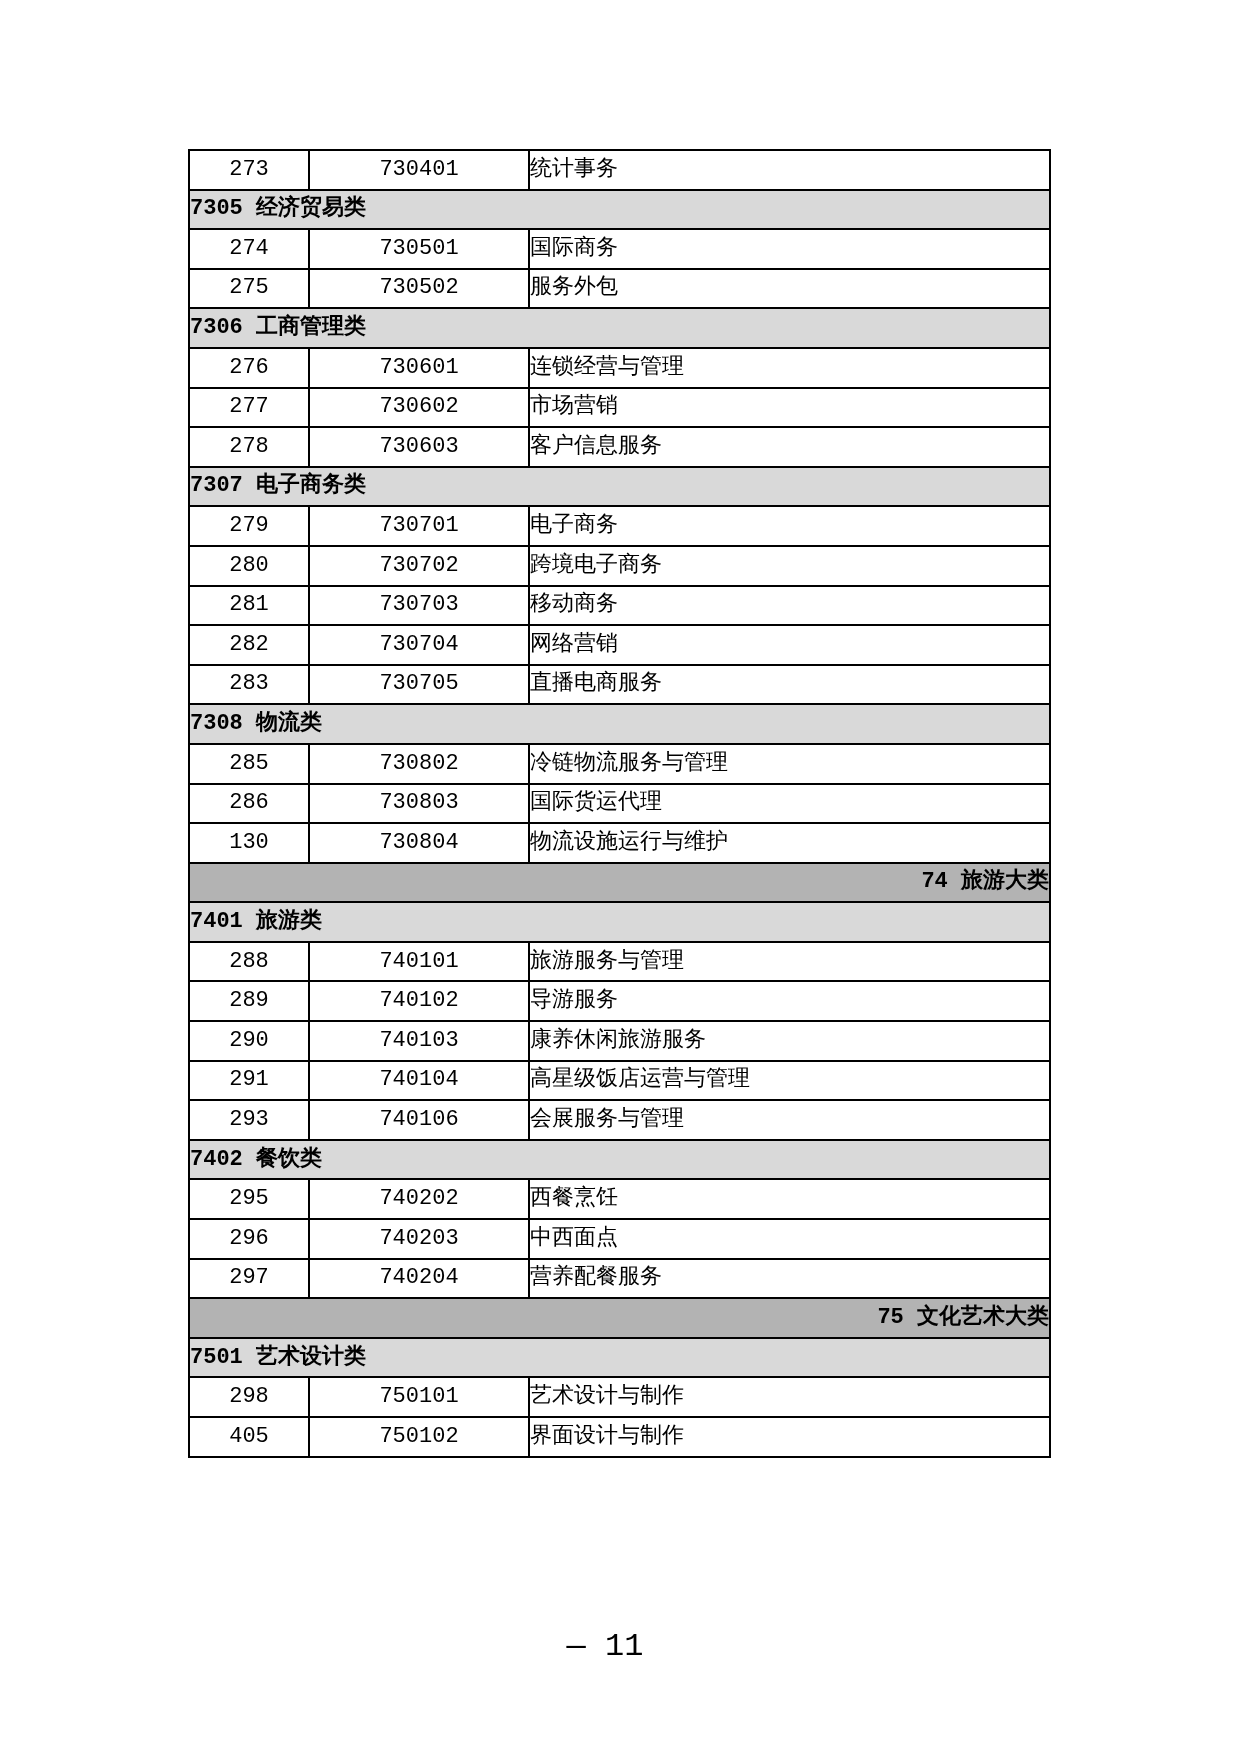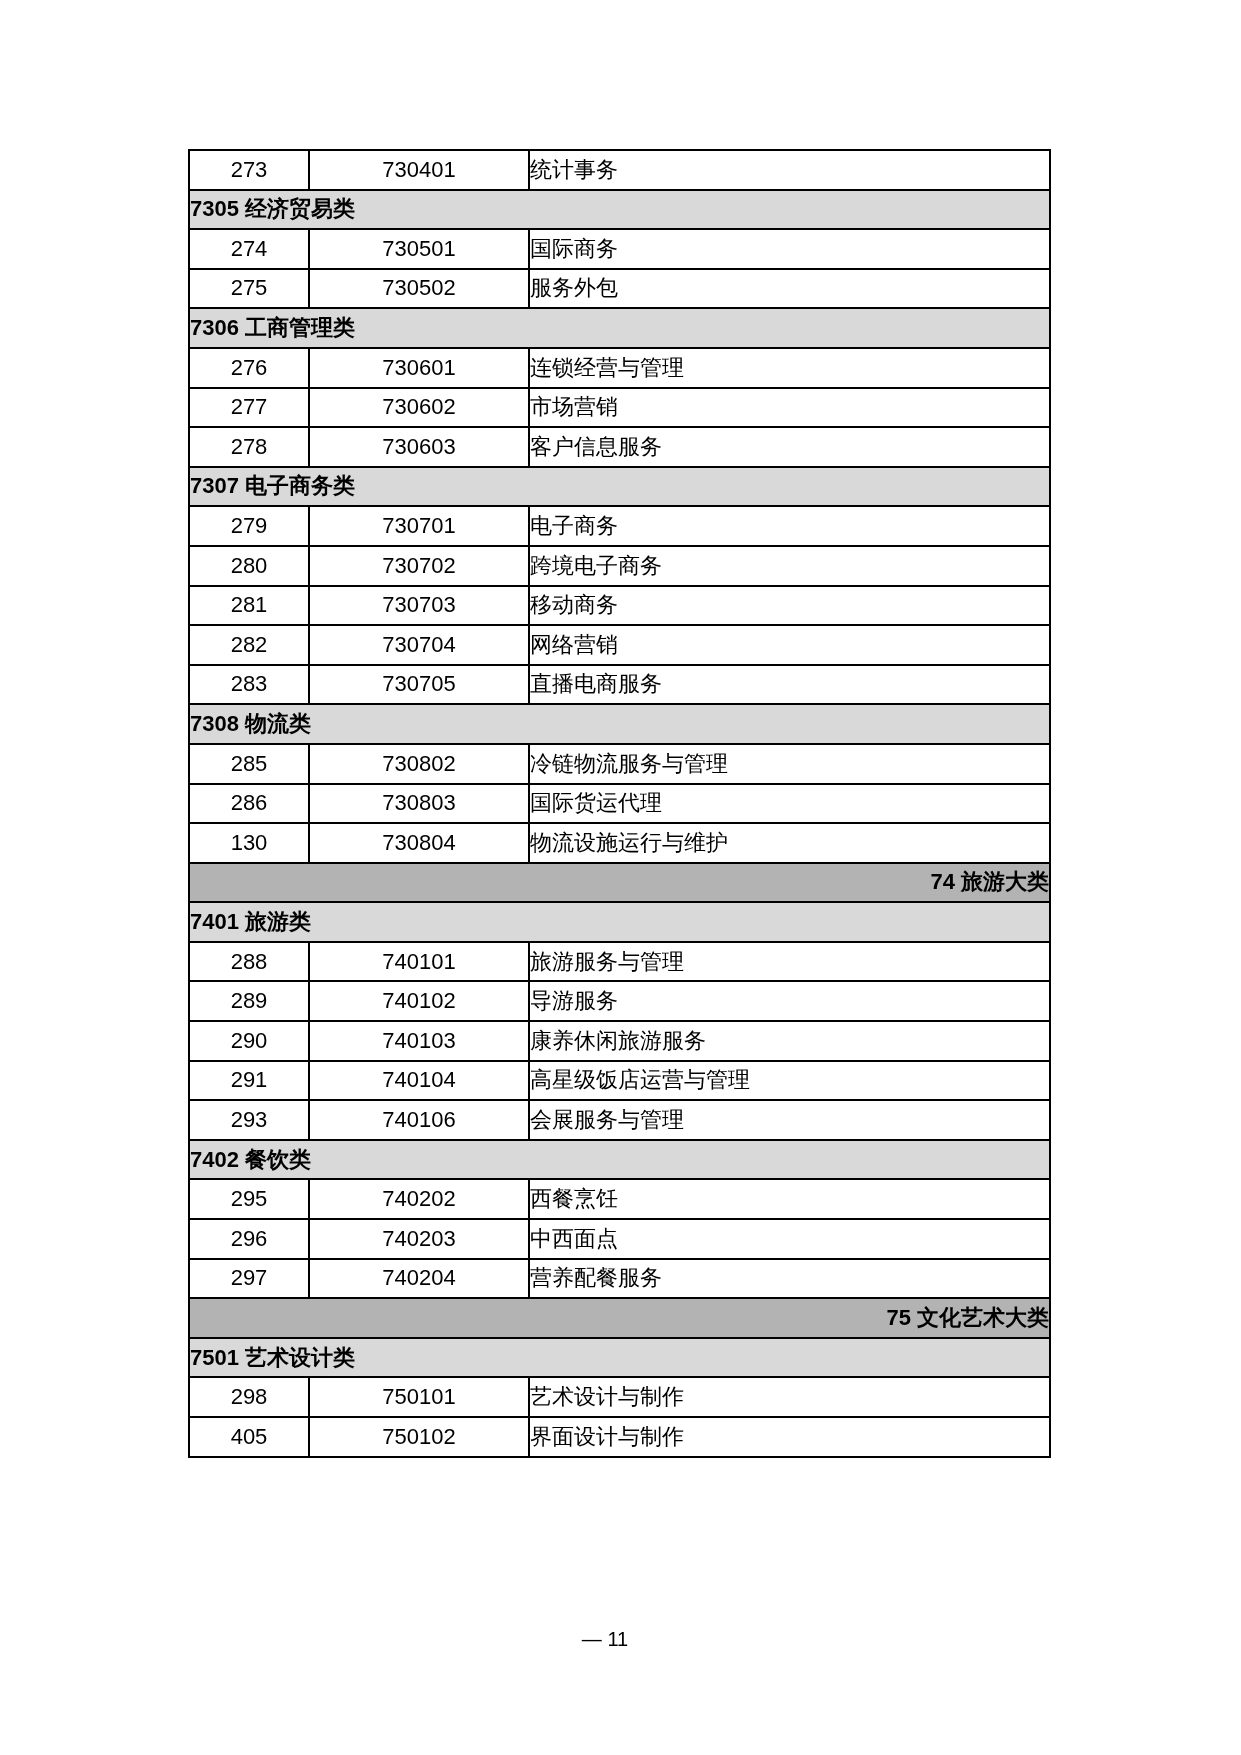--- a/index.html
+++ b/index.html
@@ -5,21 +5,21 @@
   html, body {
     margin: 0;
     padding: 0;
     background: #ffffff;
   }
   .page {
     position: relative;
     width: 1241px;
     height: 1755px;
     background: #ffffff;
-    font-family: Liberation Sans, sans-serif;
+    font-family: Liberation Mono, monospace;
     color: #000000;
     overflow: hidden;
   }
   table.catalog {
     position: absolute;
     left: 188px;
     top: 149px;
     width: 861px;
     border-collapse: collapse;
     table-layout: fixed;
@@ -52,21 +52,21 @@
     text-align: right;
     padding-left: 8px;
     font-size: 27px;
   }
   .footer {
     position: absolute;
     top: 1628px;
     left: 0;
     width: 1210px;
     text-align: center;
-    font-size: 20px;
+    font-size: 32px;
     color: #000000;
   }
 </style>
 </head>
 <body>
 
 <div class="page">
   <table class="catalog">
     <colgroup>
       <col style="width:120px">

